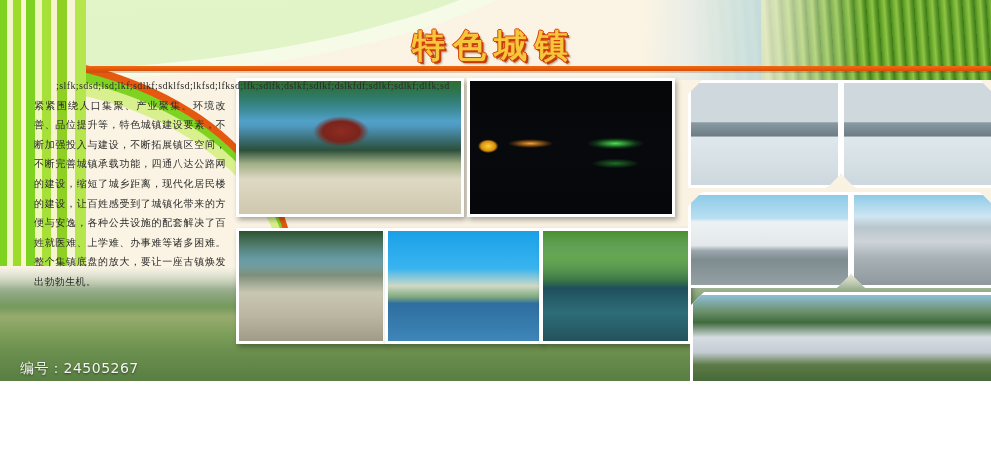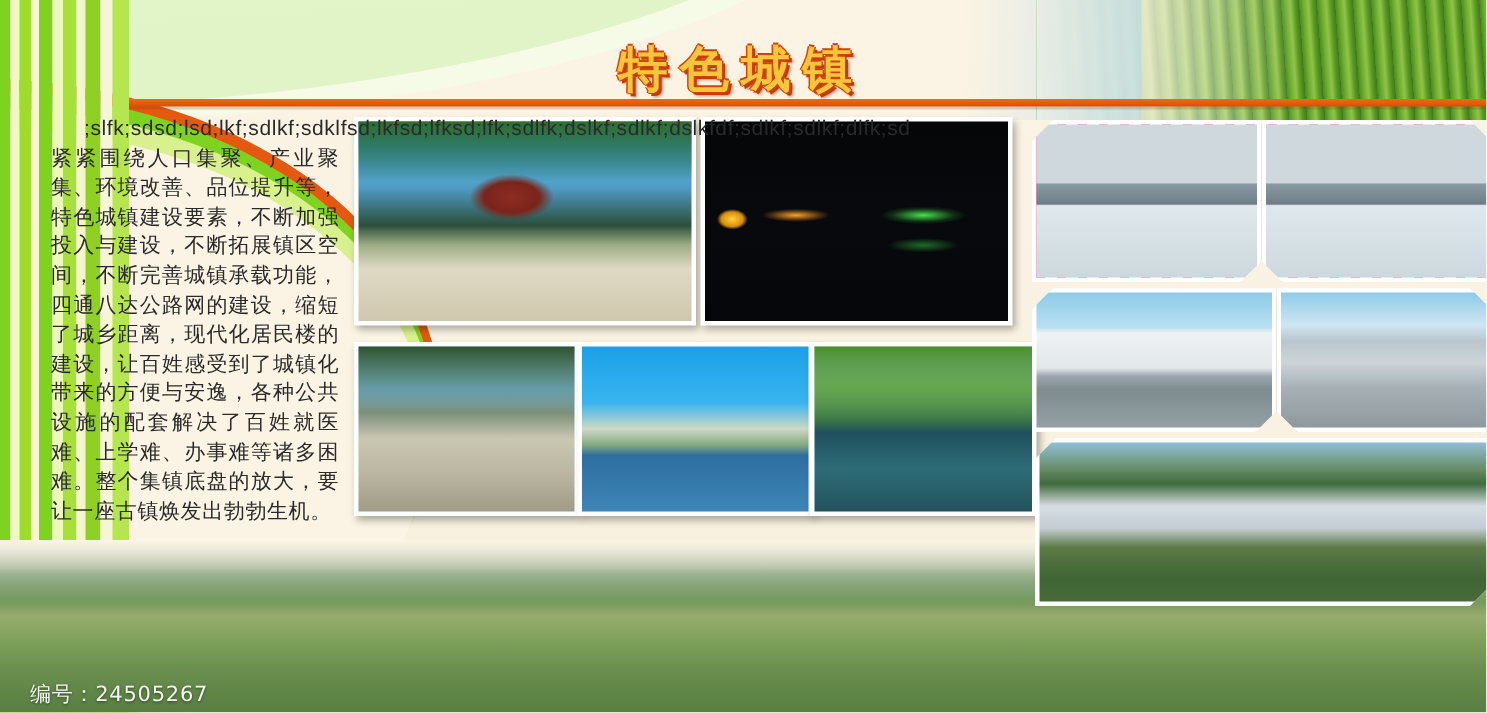--- a/index.html
+++ b/index.html
@@ -1,20 +1,20 @@
 <!DOCTYPE html>
 <html><head>
 <meta charset="utf-8">
 <style>
   html,body{margin:0;padding:0;background:#fff;}
   body{font-family:"Liberation Sans",sans-serif;}
 
   #poster{
     position:relative;
-    width:991px;height:475px;
+    width:991px;height:381px;
     overflow:hidden;
     background:#f7f1e0;
   }
 
   
   .bg-cream{
     position:absolute;left:0;top:0;width:991px;height:475px;
     background:linear-gradient(180deg,#fbf4e4 0%,#f9f2e2 55%,#f6efdd 100%);
   }
 
@@ -90,22 +90,22 @@
       1px 0 0 #d4420a, -1px 0 0 #d4420a, 0 1px 0 #d4420a, 0 -1px 0 #d4420a,
       2px 2px 0 #c23c08, 3px 3px 2px rgba(90,30,0,.45);
     white-space:nowrap;
     z-index:14;
   }
 
   
   .copy{
     position:absolute;left:34px;top:76px;width:192px;
     z-index:12;
-    font-family:Liberation Sans, sans-serif;
-    font-size:14px;
+    font-family:Liberation Serif, serif;
+    font-size:10px;
     line-height:19.6px;
     color:#2a2a2a;
     text-align:justify;
     letter-spacing:.4px;
     text-indent:22px;
   }
 
   
   .photo{
     position:absolute;

